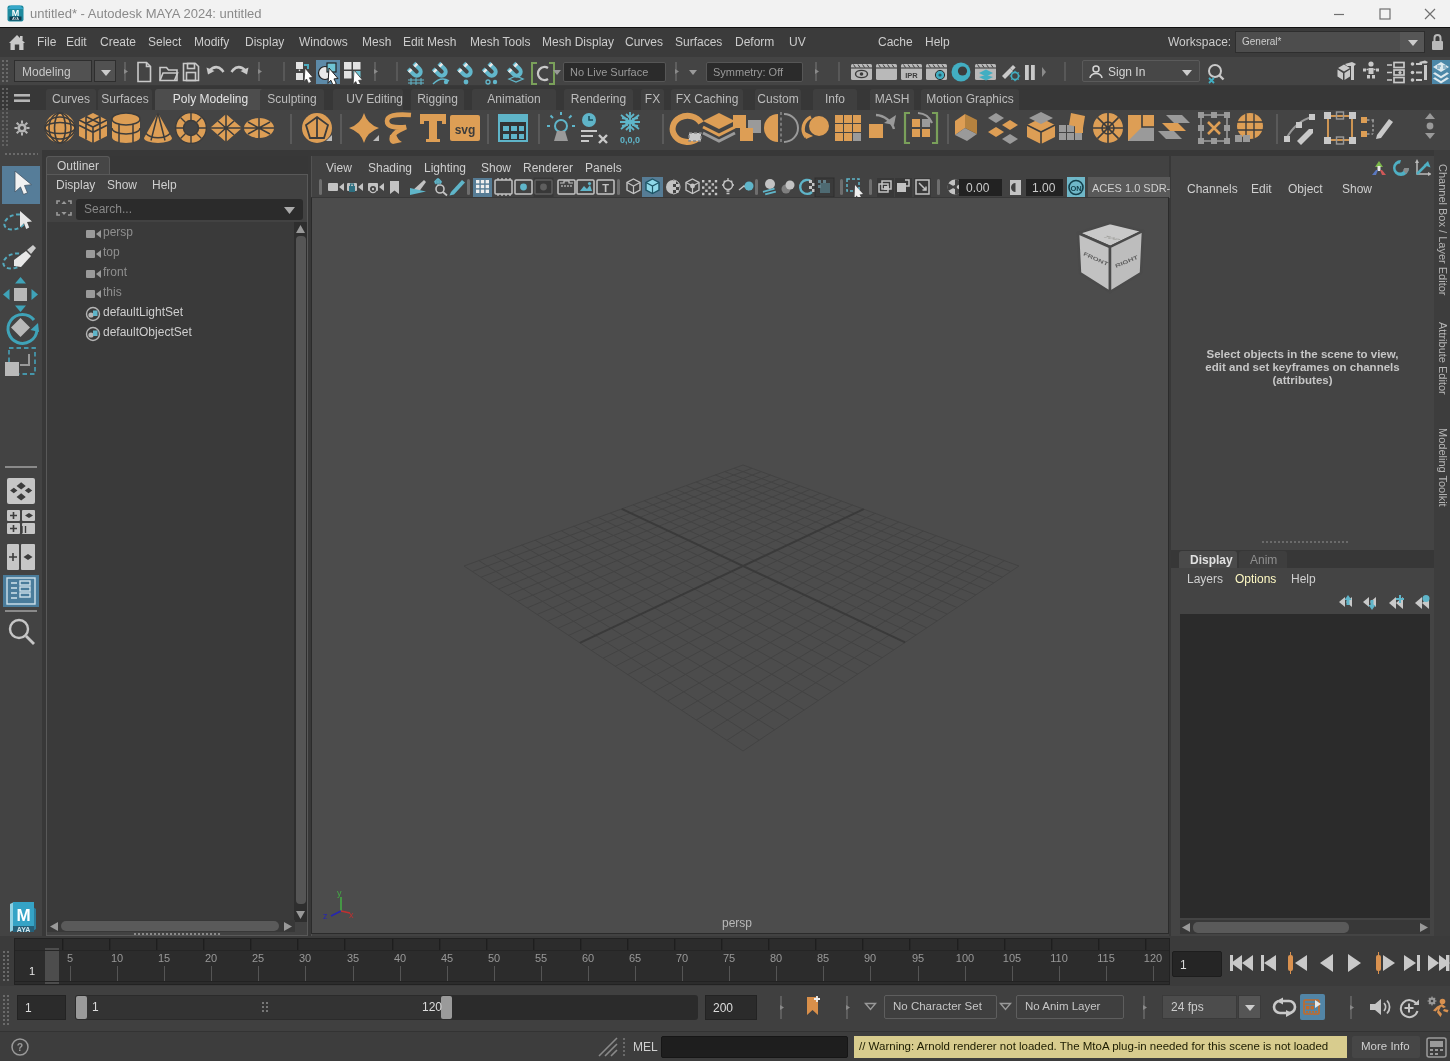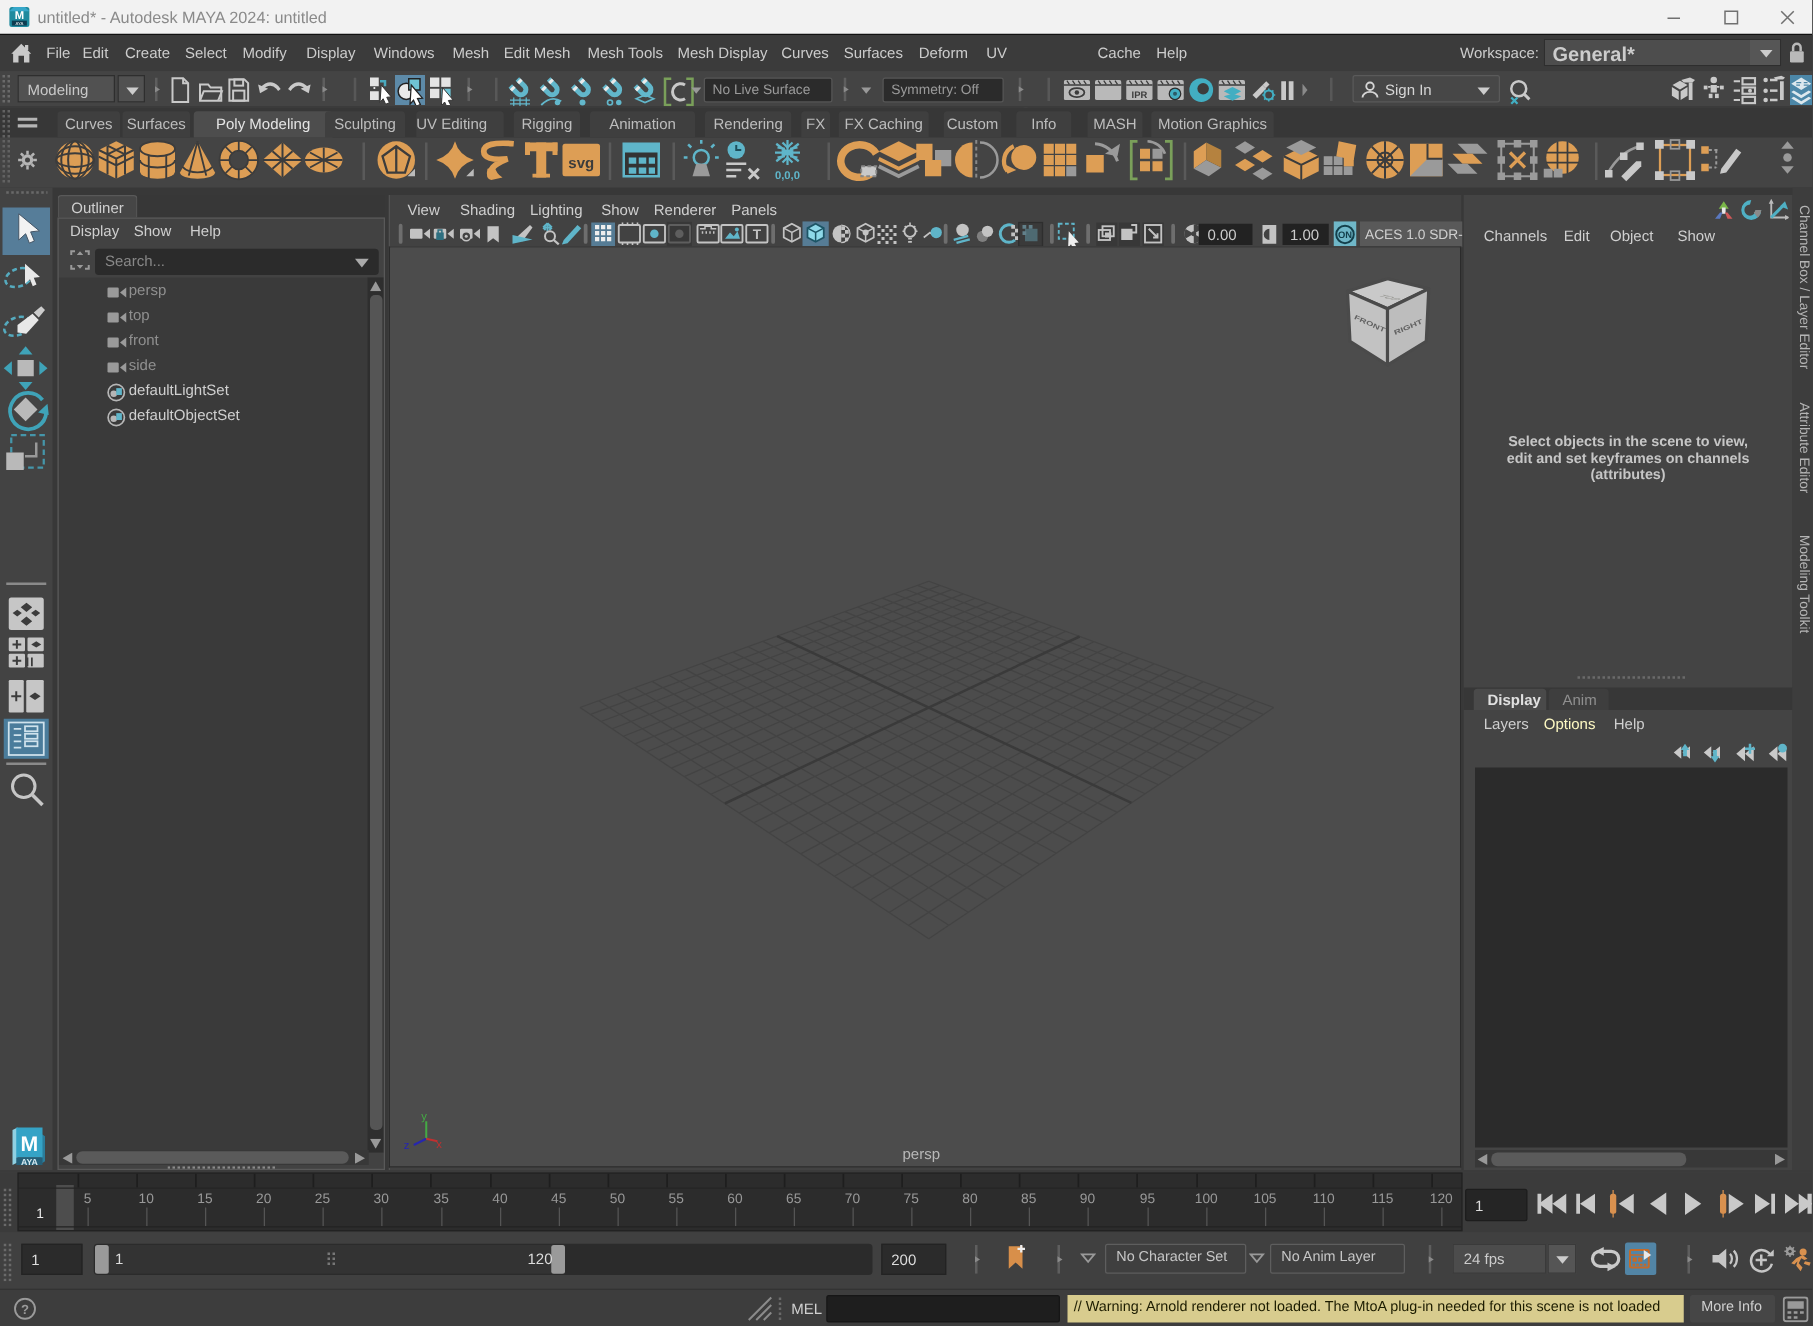--- a/index.html
+++ b/index.html
@@ -49,21 +49,21 @@
       <div class="txt" style="left:542px;top:7px;font-size:12px;color:#cccccc;">Mesh Display</div>
       <div class="txt" style="left:625px;top:7px;font-size:12px;color:#cccccc;">Curves</div>
       <div class="txt" style="left:675px;top:7px;font-size:12px;color:#cccccc;">Surfaces</div>
       <div class="txt" style="left:735px;top:7px;font-size:12px;color:#cccccc;">Deform</div>
       <div class="txt" style="left:789px;top:7px;font-size:12px;color:#cccccc;">UV</div>
       <div class="txt" style="left:816px;top:7px;font-size:12px;color:#cccccc;margin-top:48px;">Generate</div>
       <div class="txt" style="left:878px;top:7px;font-size:12px;color:#cccccc;">Cache</div>
       <div class="txt" style="left:925px;top:7px;font-size:12px;color:#cccccc;">Help</div>
       <div class="txt" style="left:1168px;top:7px;font-size:12px;color:#cccccc;">Workspace:</div>
       <div class="abs" style="left:1235px;top:3px;width:190px;height:22px;background:#4d4d4d;border:1px solid #2e2e2e;">
- <div class="txt" style="left:6px;top:4px;font-size:16px;color:#ccc;font-weight:bold;">General*</div>
+ <div class="txt" style="left:6px;top:4px;font-size:10px;color:#ccc;">General*</div>
  <div class="abs" style="right:0;top:0;width:24px;height:20px;background:#565656;"></div>
  <svg class="abs" style="right:5px;top:7px;" width="12" height="8">
           <path d="M1 1 L6 7 L11 1 Z" fill="#ccc"></path>
         </svg>
 </div>
       <svg class="abs" style="left:1430px;top:4px;" width="15" height="20" viewBox="0 0 15 20">
  <rect x="2" y="9" width="11" height="9" rx="1" fill="#b9b9b9"></rect>
  <path d="M4.5 9 V6 a3 3 0 0 1 6 0 V9" stroke="#b9b9b9" stroke-width="2" fill="none"></path>
       </svg>
     </div>
@@ -396,21 +396,21 @@
       </div>
       <div class="abs" style="left:98px;top:3px;width:54px;height:21px;background:#3f3f3f;border-radius:3px 3px 0 0;text-align:center;">
         <div style="font-size:12px;color:#bdbdbd;margin-top:3px;">Surfaces</div>
       </div>
       <div class="abs" style="left:155px;top:3px;width:111px;height:21px;background:#4d4d4d;border-radius:3px 3px 0 0;text-align:center;">
         <div style="font-size:12px;color:#e4e4e4;margin-top:3px;">Poly Modeling</div>
       </div>
       <div class="abs" style="left:260px;top:3px;width:64px;height:21px;background:#3f3f3f;border-radius:3px 3px 0 0;text-align:center;">
         <div style="font-size:12px;color:#bdbdbd;margin-top:3px;">Sculpting</div>
       </div>
-      <div class="abs" style="left:333px;top:3px;width:70px;height:21px;background:#3f3f3f;border-radius:3px 3px 0 0;text-align:left;">
+      <div class="abs" style="left:333px;top:3px;width:70px;height:21px;background:#3f3f3f;border-radius:3px 3px 0 0;text-align:right;">
         <div style="font-size:12px;color:#bdbdbd;margin-top:3px;">UV Editing</div>
       </div>
       <div class="abs" style="left:411px;top:3px;width:53px;height:21px;background:#3f3f3f;border-radius:3px 3px 0 0;text-align:center;">
         <div style="font-size:12px;color:#bdbdbd;margin-top:3px;">Rigging</div>
       </div>
       <div class="abs" style="left:472px;top:3px;width:84px;height:21px;background:#3f3f3f;border-radius:3px 3px 0 0;text-align:center;">
         <div style="font-size:12px;color:#bdbdbd;margin-top:3px;">Animation</div>
       </div>
       <div class="abs" style="left:564px;top:3px;width:69px;height:21px;background:#3f3f3f;border-radius:3px 3px 0 0;text-align:center;">
         <div style="font-size:12px;color:#bdbdbd;margin-top:3px;">Rendering</div>
@@ -861,21 +861,21 @@
         </g>
         <g transform="translate(40,105)">
           <circle cx="7" cy="7" r="6.5" fill="none" stroke="#b5b5b5" stroke-width="1.4"></circle>
           <circle cx="5" cy="8" r="2.6" fill="#b5b5b5"></circle>
           <rect x="7" y="3.5" width="4.5" height="5.5" fill="#5fb5c9"></rect>
         </g>
       </svg>
       <div class="txt" style="left:57px;top:69px;font-size:12px;color:#8f8f8f;">persp</div>
       <div class="txt" style="left:57px;top:89px;font-size:12px;color:#8f8f8f;">top</div>
       <div class="txt" style="left:57px;top:109px;font-size:12px;color:#8f8f8f;">front</div>
-      <div class="txt" style="left:57px;top:129px;font-size:12px;color:#8f8f8f;">side</div>
+      <div class="txt" style="left:57px;top:129px;font-size:12px;color:#8f8f8f;">this</div>
       <div class="txt" style="left:57px;top:149px;font-size:12px;color:#cfcfcf;">defaultLightSet</div>
       <div class="txt" style="left:57px;top:169px;font-size:12px;color:#cfcfcf;">defaultObjectSet</div>
       <div class="abs" style="left:248px;top:66px;width:13px;height:700px;background:#2e2e2e;">
 <svg class="abs" style="left:2px;top:3px;" width="9" height="8">
           <path d="M4.5 0 L9 8 H0 Z" fill="#999"></path>
         </svg>
 <div class="abs" style="left:1.5px;top:14px;width:10px;height:668px;background:#555;border-radius:4px;"></div>
 <svg class="abs" style="left:2px;bottom:3px;" width="9" height="8">
           <path d="M4.5 8 L9 0 H0 Z" fill="#999"></path>
         </svg>

